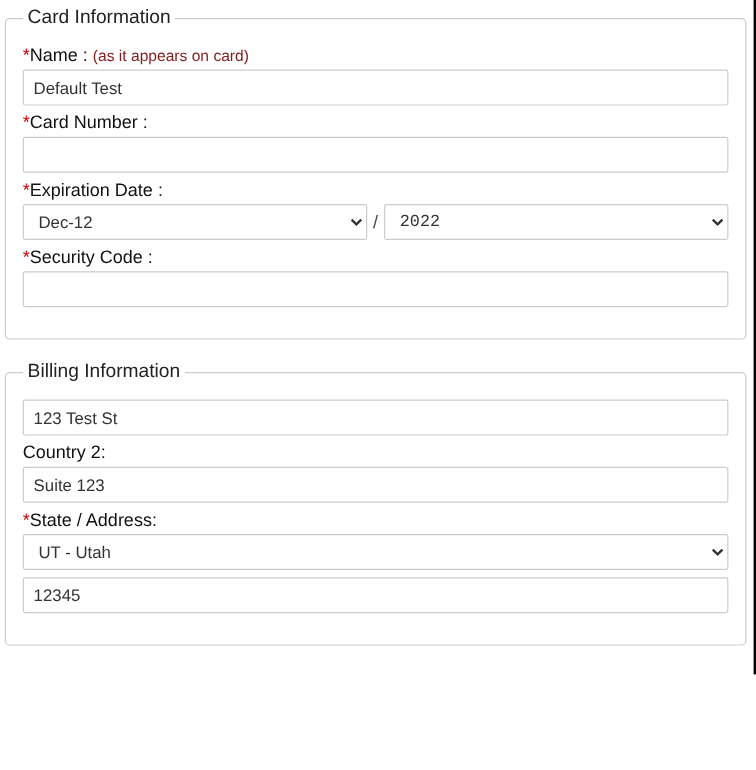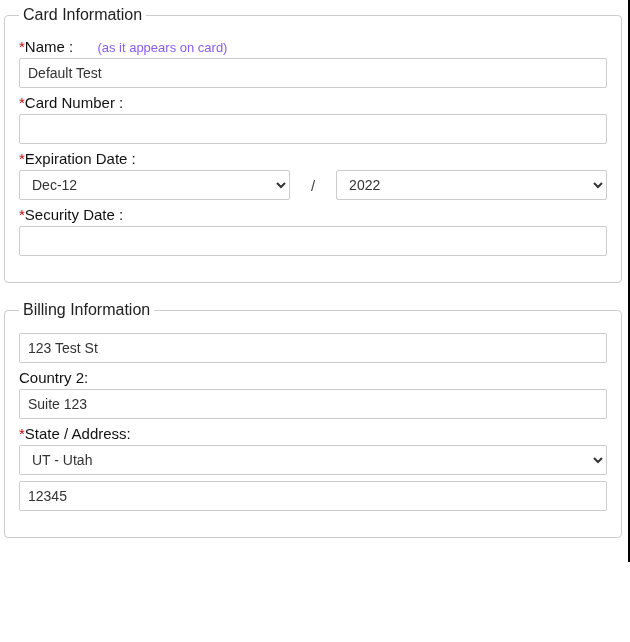--- a/index.html
+++ b/index.html
@@ -25,40 +25,40 @@
       color: #222;
     }
     .field { margin-top: 6px; }
     .label-row {
       margin-bottom: 3px;
       font-size: 15px;
       color: #111;
     }
     .req { color: #d40000; }
     .hint {
-      color: #8b5cf6;
+      color: #7f1d1d;
       font-size: 13px;
-      margin-left: 20px;
+      margin-left: 0;
     }
     input[type=text], select {
       width: 100%;
       height: 30px;
       border: 1px solid #ccc;
       border-radius: 2px;
       padding: 4px 8px;
       font-size: 14px;
       font-family: inherit;
       background: #fff;
       color: #333;
     }
     select { padding-right: 24px; }
-    .exp-row { display: flex; align-items: center; gap: 21px; }
+    .exp-row { display: flex; align-items: center; gap: 5px; }
     .exp-row .sep { color: #444; }
     .exp-month { flex: 1; }
-    .exp-year  { flex: 1; }
+    .exp-year  { flex: 1; font-family: Liberation Mono, monospace; }
   </style>
 </head>
 <body>
 
 <fieldset>
   <legend>Card Information</legend>
 
   <div class="field">
     <div class="label-row">
       <span class="req">*</span><span>Name :</span>
@@ -84,21 +84,21 @@
       </select>
       <span class="sep">/</span>
       <select class="exp-year">
         <option>2022</option>
       </select>
     </div>
   </div>
 
   <div class="field">
     <div class="label-row">
-      <span class="req">*</span><span>Security Date :</span>
+      <span class="req">*</span><span>Security Code :</span>
     </div>
     <input type="text" value="" style="">
   </div>
 </fieldset>
 
 <fieldset>
   <legend>Billing Information</legend>
 
 
   <div class="field">

